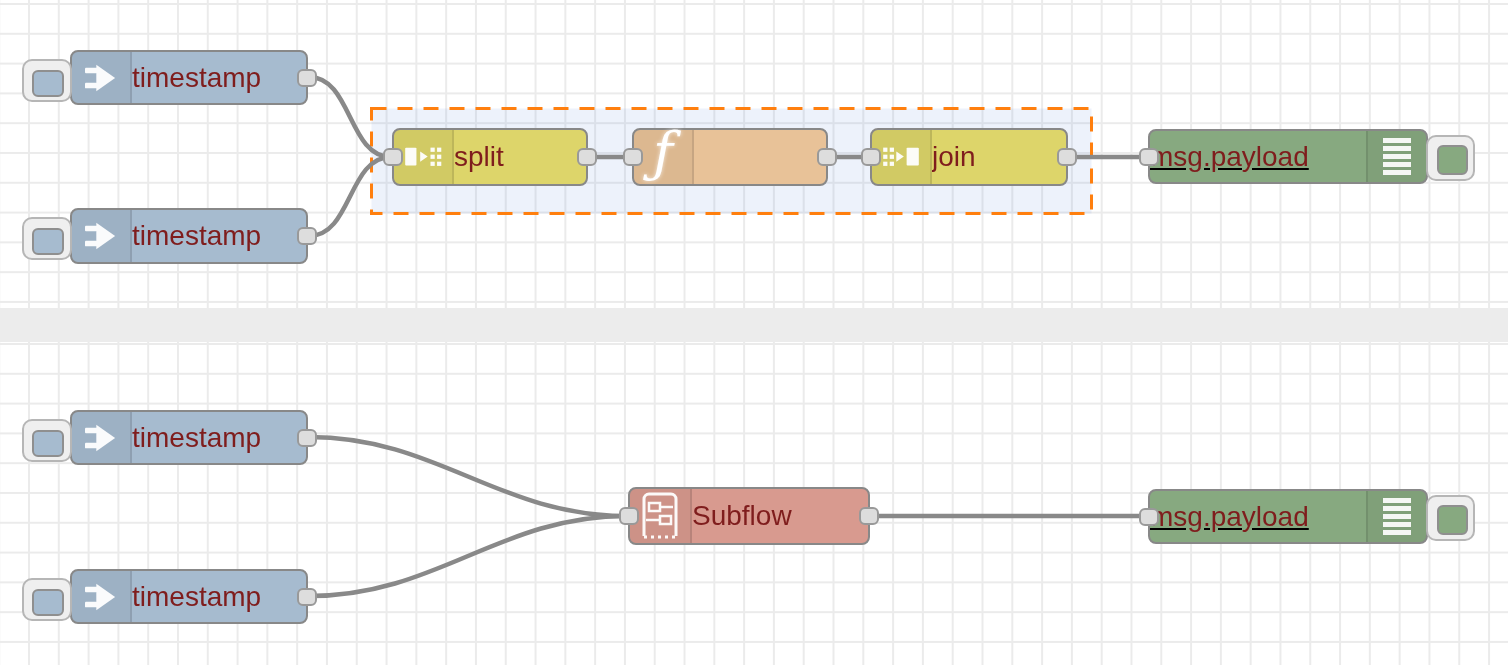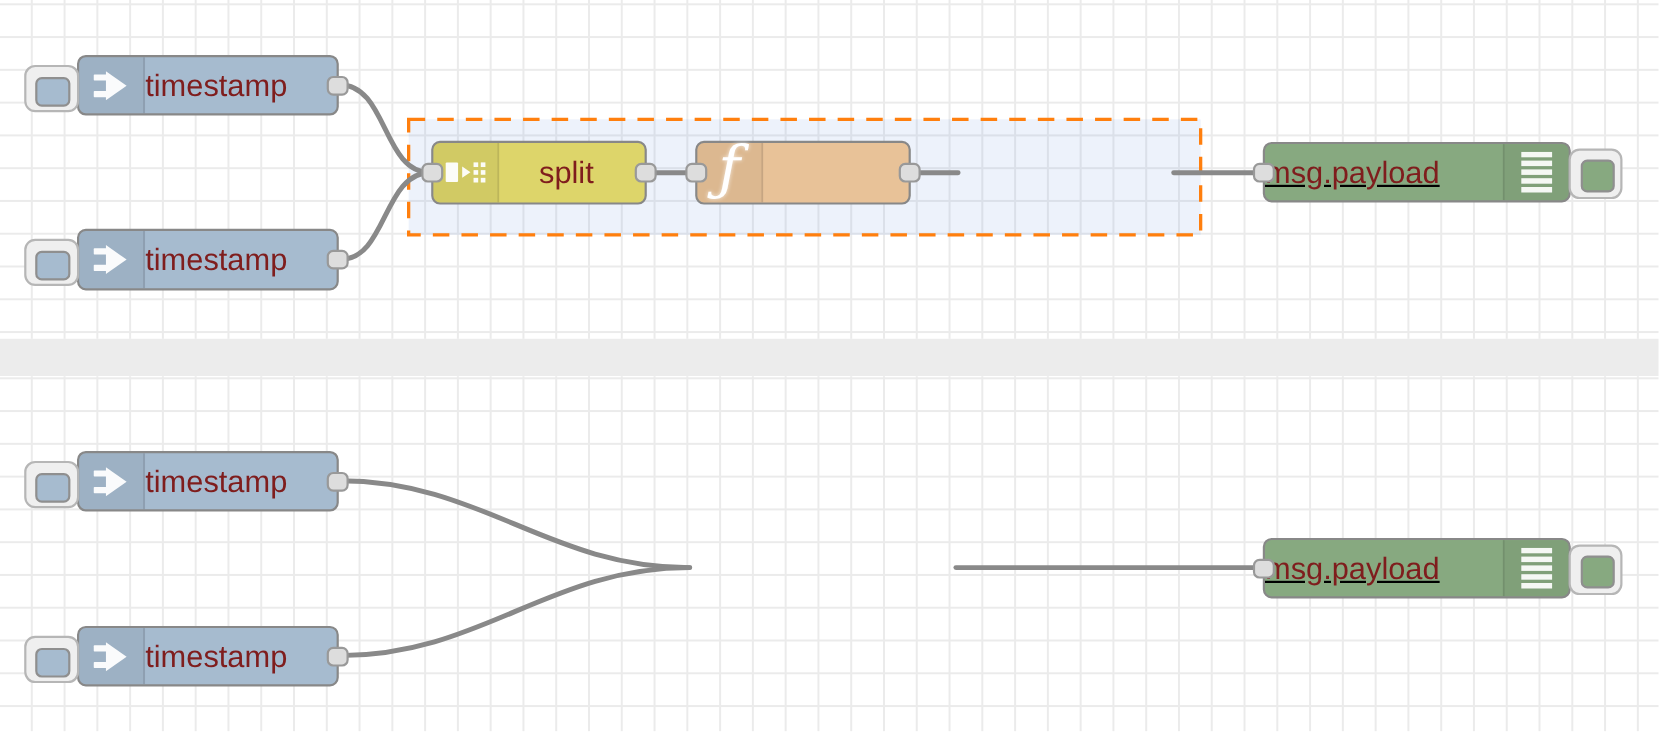--- a/index.html
+++ b/index.html
@@ -21,21 +21,21 @@
   #section-divider{position:absolute;left:0;top:308px;width:1508px;height:34px;background:#ececec;}
 
   #wire-layer{position:absolute;left:0;top:0;width:1508px;height:665px;}
 
   
   .node{
     position:absolute;display:flex;align-items:center;box-sizing:border-box;
     border:2px solid #888;border-radius:8px;
   }
   .fill-inject{background:#a6bbcf;}
-  .fill-splitjoin{background:#ddd56a;gap:36px;}
+  .fill-splitjoin{background:#ddd56a;}
   .fill-function{background:#e8c298;}
   .fill-debug{background:#87a980;text-decoration:underline;}
   .fill-subflow{background:#d89a8f;}
 
   .icon-region{
     position:relative;flex:0 0 58px;align-self:stretch;
     display:flex;align-items:center;justify-content:center;
     background:rgba(0,0,0,0.05);
   }
   .icon-region.left{border-right:2px solid rgba(0,0,0,0.10);border-radius:6px 0 0 6px;}
@@ -158,20 +158,39 @@
 
   <div class="node fill-function" style="left:632px;top:128px;width:196px;height:58px">
     <div class="icon-region left">
       <span class="fn-glyph">ƒ</span>
     </div>
     <span class="node-label"></span>
     <div class="port in"></div>
     <div class="port out"></div>
   </div>
 
+  <div class="node fill-splitjoin" style="left:870px;top:128px;width:198px;height:58px">
+    <div class="icon-region left">
+      <svg class="icon-svg" width="38" height="30" viewBox="0 0 40 32">
+          <g fill="#fff" opacity="0.95">
+            <rect x="1" y="6" width="4.5" height="4.5"></rect>
+            <rect x="8" y="6" width="4.5" height="4.5"></rect>
+            <rect x="1" y="13.5" width="4.5" height="4.5"></rect>
+            <rect x="8" y="13.5" width="4.5" height="4.5"></rect>
+            <rect x="1" y="21" width="4.5" height="4.5"></rect>
+            <rect x="8" y="21" width="4.5" height="4.5"></rect>
+            <polygon points="15,10 23,15.5 15,21"></polygon>
+            <rect x="26" y="6" width="13" height="19" rx="1"></rect>
+          </g>
+        </svg>
+    </div>
+    <span class="node-label">join</span>
+    <div class="port in"></div>
+    <div class="port out"></div>
+  </div>
 
   <div class="node fill-debug" style="left:1148px;top:129px;width:280px;height:55px">
     <span class="node-label">msg.payload</span>
     <div class="icon-region right">
       <svg class="icon-svg" width="30" height="38" viewBox="0 0 30 38">
           <g fill="#fff" opacity="0.92">
             <rect x="1" y="0" width="28" height="5"></rect>
             <rect x="1" y="8" width="28" height="5"></rect>
             <rect x="1" y="16" width="28" height="5"></rect>
             <rect x="1" y="24" width="28" height="5"></rect>
@@ -212,20 +231,37 @@
             <rect x="0" y="4" width="13" height="6" rx="1"></rect>
             <rect x="0" y="20" width="13" height="6" rx="1"></rect>
             <polygon points="12,1 32,15 12,29"></polygon>
           </g>
         </svg>
     </div>
     <span class="node-label">timestamp</span>
     <div class="port out"></div>
   </div>
 
+  <div class="node fill-subflow" style="left:628px;top:487px;width:242px;height:58px">
+    <div class="icon-region left wide">
+      <svg class="icon-svg" width="38" height="48" viewBox="0 0 38 48">
+        <g fill="none" stroke="#fff" stroke-width="3" opacity="0.95">
+          <path d="M3,44 V7 a5,5 0 0 1 5,-5 H30 a5,5 0 0 1 5,5 V44"></path>
+          <path d="M3,45 H35" stroke-dasharray="3 4"></path>
+          <rect x="8" y="11" width="11" height="8" stroke-width="2.5"></rect>
+          <path d="M19,15 H32" stroke-width="2.5"></path>
+          <path d="M5,28 H19" stroke-width="2.5"></path>
+          <rect x="19" y="24" width="11" height="8" stroke-width="2.5"></rect>
+        </g>
+      </svg>
+    </div>
+    <span class="node-label">Subflow</span>
+    <div class="port in"></div>
+    <div class="port out"></div>
+  </div>
 
   <div class="node fill-debug" style="left:1148px;top:489px;width:280px;height:55px">
     <span class="node-label">msg.payload</span>
     <div class="icon-region right">
       <svg class="icon-svg" width="30" height="38" viewBox="0 0 30 38">
           <g fill="#fff" opacity="0.92">
             <rect x="1" y="0" width="28" height="5"></rect>
             <rect x="1" y="8" width="28" height="5"></rect>
             <rect x="1" y="16" width="28" height="5"></rect>
             <rect x="1" y="24" width="28" height="5"></rect>

